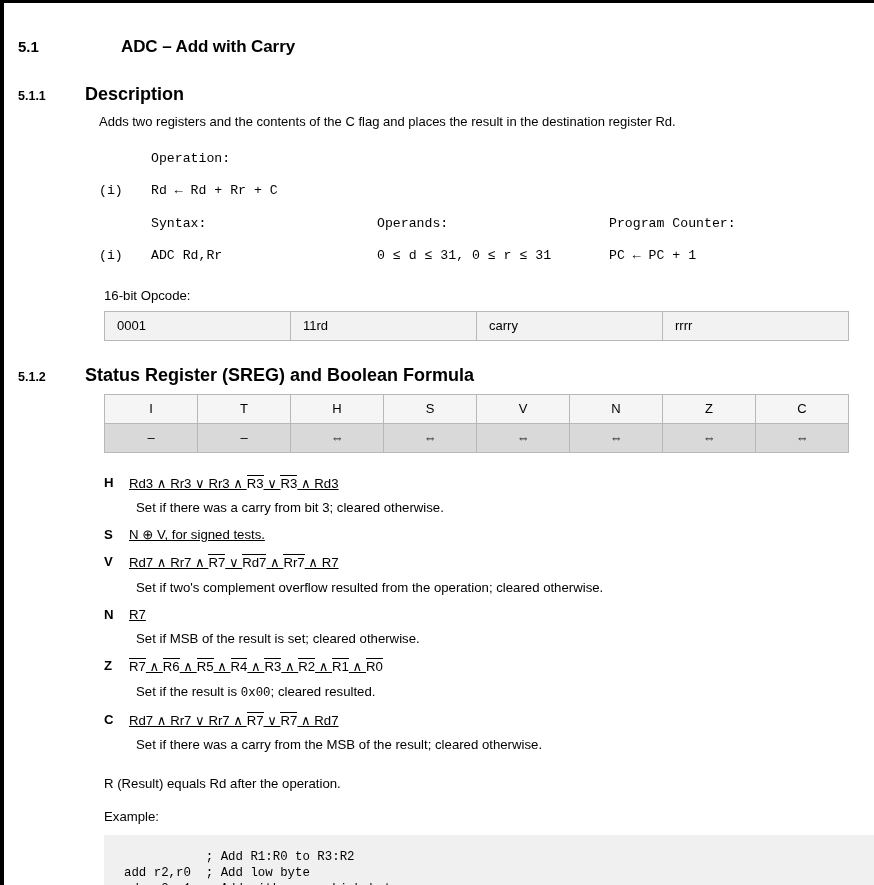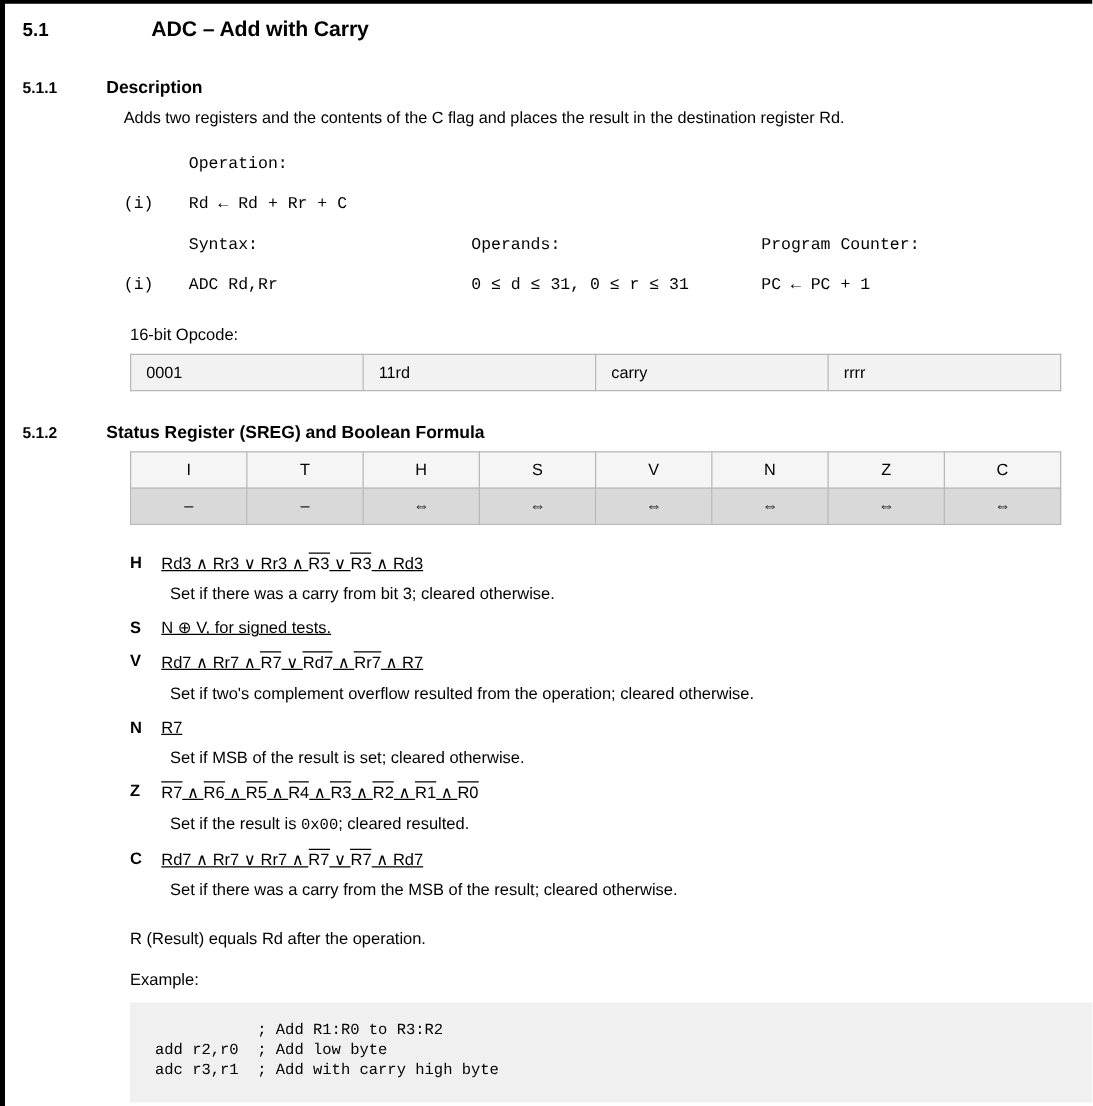--- a/index.html
+++ b/index.html
@@ -40,30 +40,31 @@
     gap: 36px;
   }
   .h1 .h-num {
     font-size: 15px;
     width: 67px;
   }
   .h1 .h-txt {
     font-size: 17px;
     font-weight: bold;
     letter-spacing: -0.1px;
+    margin-top: 23px;
   }
   .h2 {
     margin-top: 27px;
   }
   .h2 .h-num {
     font-size: 12.5px;
     width: 67px;
   }
   .h2 .h-txt {
-    font-size: 14px;
+    font-size: 18px;
     font-weight: bold;
   }
   .h2.tight { margin-top: 24px; }
 
   
   .body-indent { margin-left: 81px; }
   .p {
     font-size: 13px;
     line-height: 1.45;
   }

